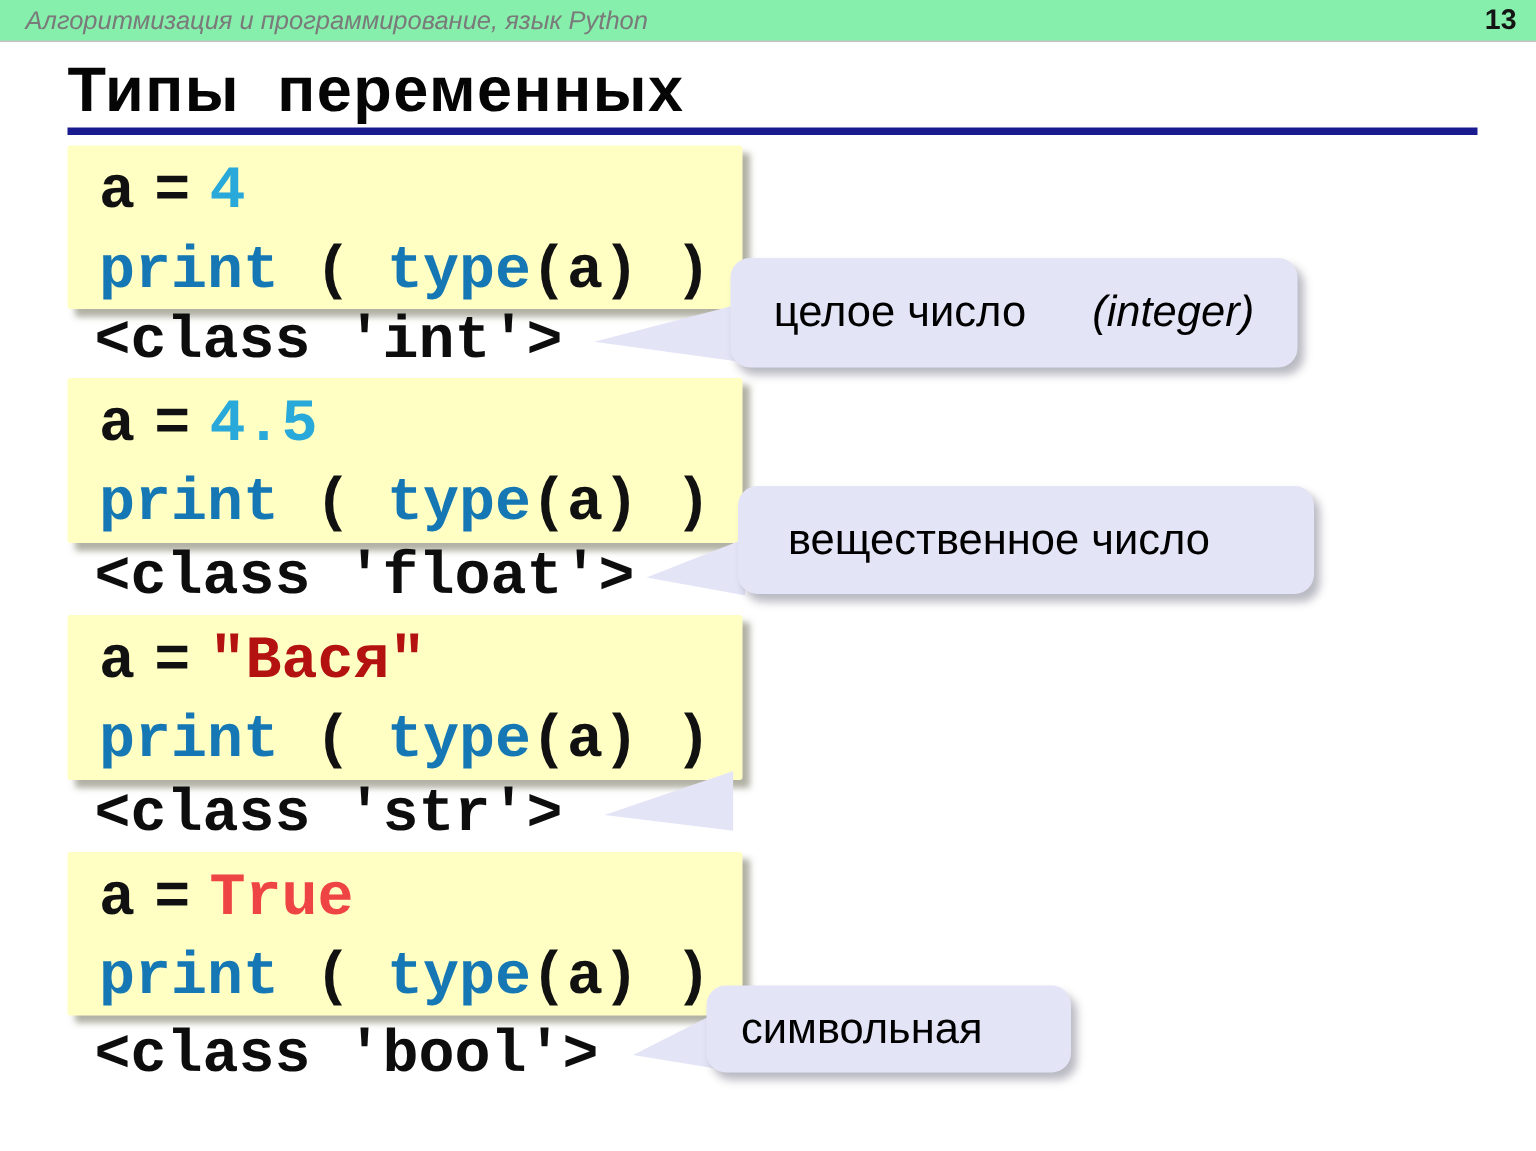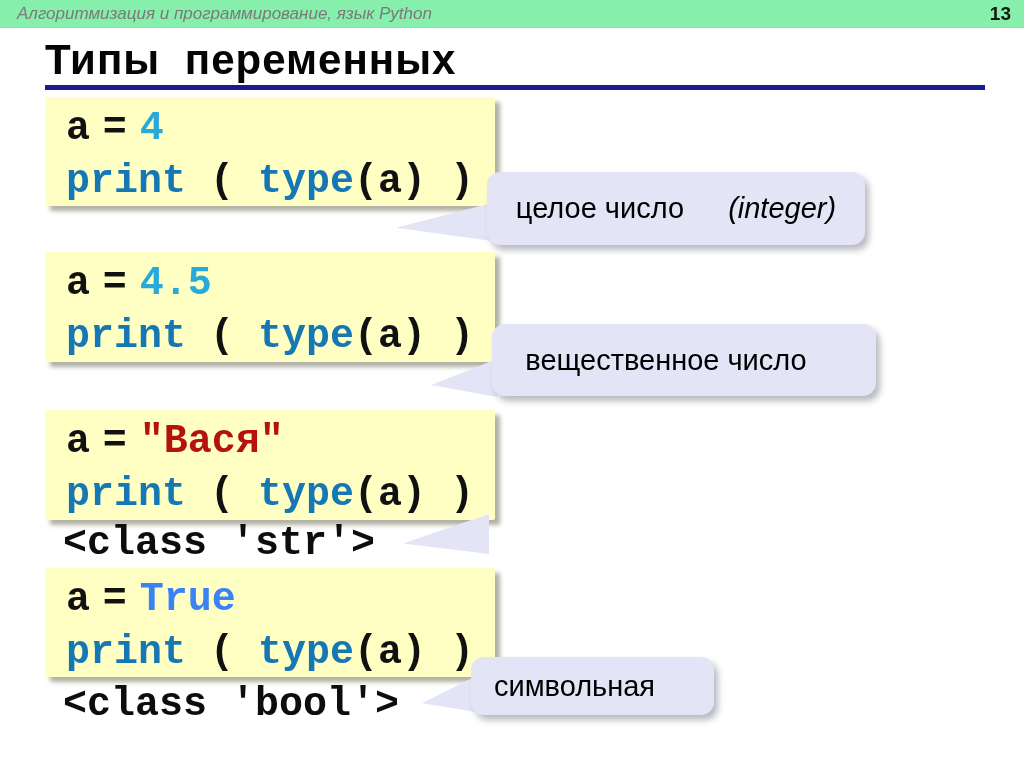--- a/index.html
+++ b/index.html
@@ -67,39 +67,41 @@
     <div class="page-number">13</div>
   </div>
 
   <div class="slide-title">Типы переменных</div>
   <div class="title-underline"></div>
 
   <div class="code-block" id="block-int">
     <div class="code-line assign"><span>a = </span><span style="color: rgb(41, 169, 217);">4</span></div>
     <div class="code-line"><span style="color: rgb(22, 119, 181);">print</span><span> ( </span><span style="color: rgb(22, 119, 181);">type</span><span>(a) )</span></div>
   </div>
+  <div class="class-output" id="out-int">&lt;class 'int'&gt;</div>
   <div class="wedge" id="wedge-int"></div>
   <div class="callout" id="callout-int"><span>целое число </span><span class="em">(integer)</span></div>
 
   <div class="code-block" id="block-float">
     <div class="code-line assign"><span>a = </span><span style="color: rgb(41, 169, 217);">4.5</span></div>
     <div class="code-line"><span style="color: rgb(22, 119, 181);">print</span><span> ( </span><span style="color: rgb(22, 119, 181);">type</span><span>(a) )</span></div>
   </div>
+  <div class="class-output" id="out-float">&lt;class 'float'&gt;</div>
   <div class="wedge" id="wedge-float"></div>
   <div class="callout" id="callout-float"><span>вещественное число</span><span class="em"></span></div>
 
   <div class="code-block" id="block-str">
     <div class="code-line assign"><span>a = </span><span style="color: rgb(180, 17, 17);">"Вася"</span></div>
     <div class="code-line"><span style="color: rgb(22, 119, 181);">print</span><span> ( </span><span style="color: rgb(22, 119, 181);">type</span><span>(a) )</span></div>
   </div>
   <div class="class-output" id="out-str">&lt;class 'str'&gt;</div>
   <div class="wedge" id="wedge-str"></div>
 
   <div class="code-block" id="block-bool">
-    <div class="code-line assign"><span>a = </span><span style="color: #3b82f6;">True</span></div>
+    <div class="code-line assign"><span>a = </span><span style="color: #ef4444;">True</span></div>
     <div class="code-line"><span style="color: rgb(22, 119, 181);">print</span><span> ( </span><span style="color: rgb(22, 119, 181);">type</span><span>(a) )</span></div>
   </div>
   <div class="class-output" id="out-bool">&lt;class 'bool'&gt;</div>
   <div class="wedge" id="wedge-bool"></div>
   <div class="callout" id="callout-bool"><span>символьная</span><span class="em"></span></div>
 
 
 </div>
 
 </body></html>

